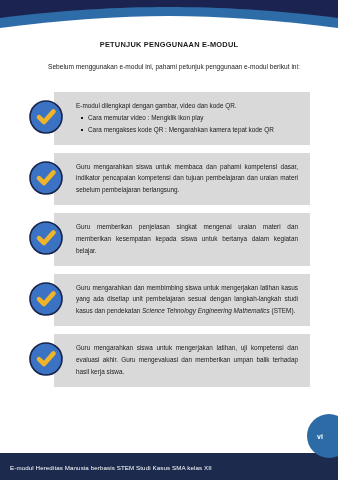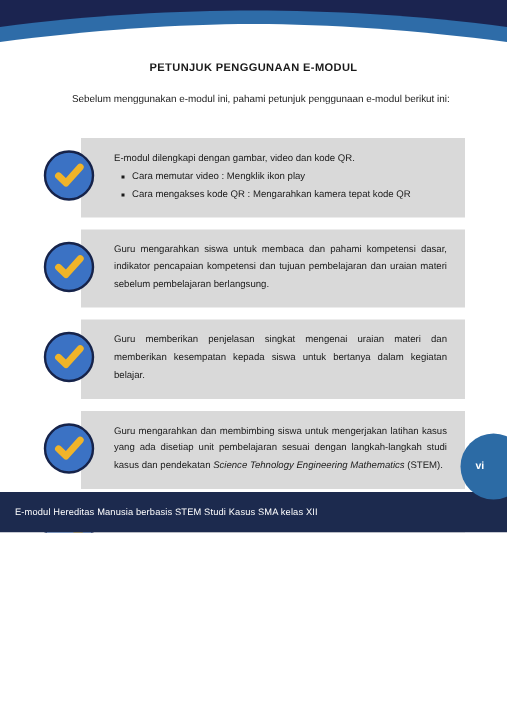--- a/index.html
+++ b/index.html
@@ -11,21 +11,21 @@
     width: 338px;
     height: 480px;
     overflow: hidden;
     font-family: "Liberation Sans", sans-serif;
     position: relative;
   }
   .page {
     position: absolute;
     left: 0; top: 0;
     width: 338px;
-    height: 355px;
+    height: 480px;
     background: #ffffff;
     overflow: hidden;
   }
 
   
   .header-deco {
     position: absolute;
     left: 0; top: 0;
     width: 338px;
     height: 46px;

